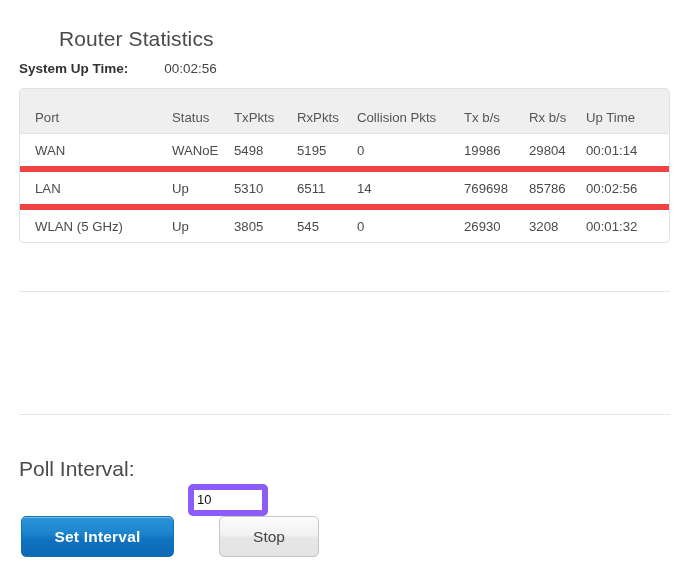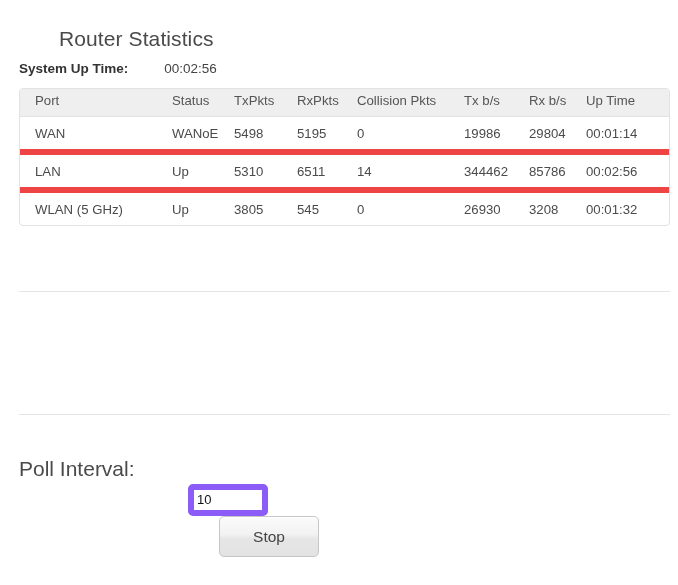--- a/index.html
+++ b/index.html
@@ -71,21 +71,21 @@
     border-collapse: collapse;
     width: 100%;
     font-size: 13.2px;
     color: #4b4b4b;
   }
   .tbl thead th {
     background: #efefef;
     font-weight: 400;
     color: #555555;
     text-align: left;
-    padding: 3px 0 8px 0;
+    padding: 20px 0 8px 0;
     height: 16px;
     white-space: nowrap;
     border-bottom: 1px solid #e2e2e2;
   }
   .tbl tbody td {
     padding: 8px 0 8px 0;
     text-align: left;
     white-space: nowrap;
     border-top: 6px solid #ef4444;
     color: #4b4b4b;
@@ -233,21 +233,21 @@
           <td>19986</td>
           <td>29804</td>
           <td>00:01:14</td>
         </tr>
         <tr>
           <td>LAN</td>
           <td>Up</td>
           <td>5310</td>
           <td>6511</td>
           <td>14</td>
-          <td>344462</td>
+          <td>769698</td>
           <td>85786</td>
           <td>00:02:56</td>
         </tr>
         <tr>
           <td>WLAN (5 GHz)</td>
           <td>Up</td>
           <td>3805</td>
           <td>545</td>
           <td>0</td>
           <td>26930</td>
@@ -261,16 +261,17 @@
   <div class="hr" id="hr-1"></div>
 
 
   <div class="hr" id="hr-2"></div>
 
   <h2 class="section-title">Poll Interval:</h2>
 
 
   <input class="seconds-input" type="text" value="10" style="">
 
+  <button class="btn-primary">Set Interval</button>
 
   <button class="btn-secondary">Stop</button>
 
 </div>
 
 </body></html>

